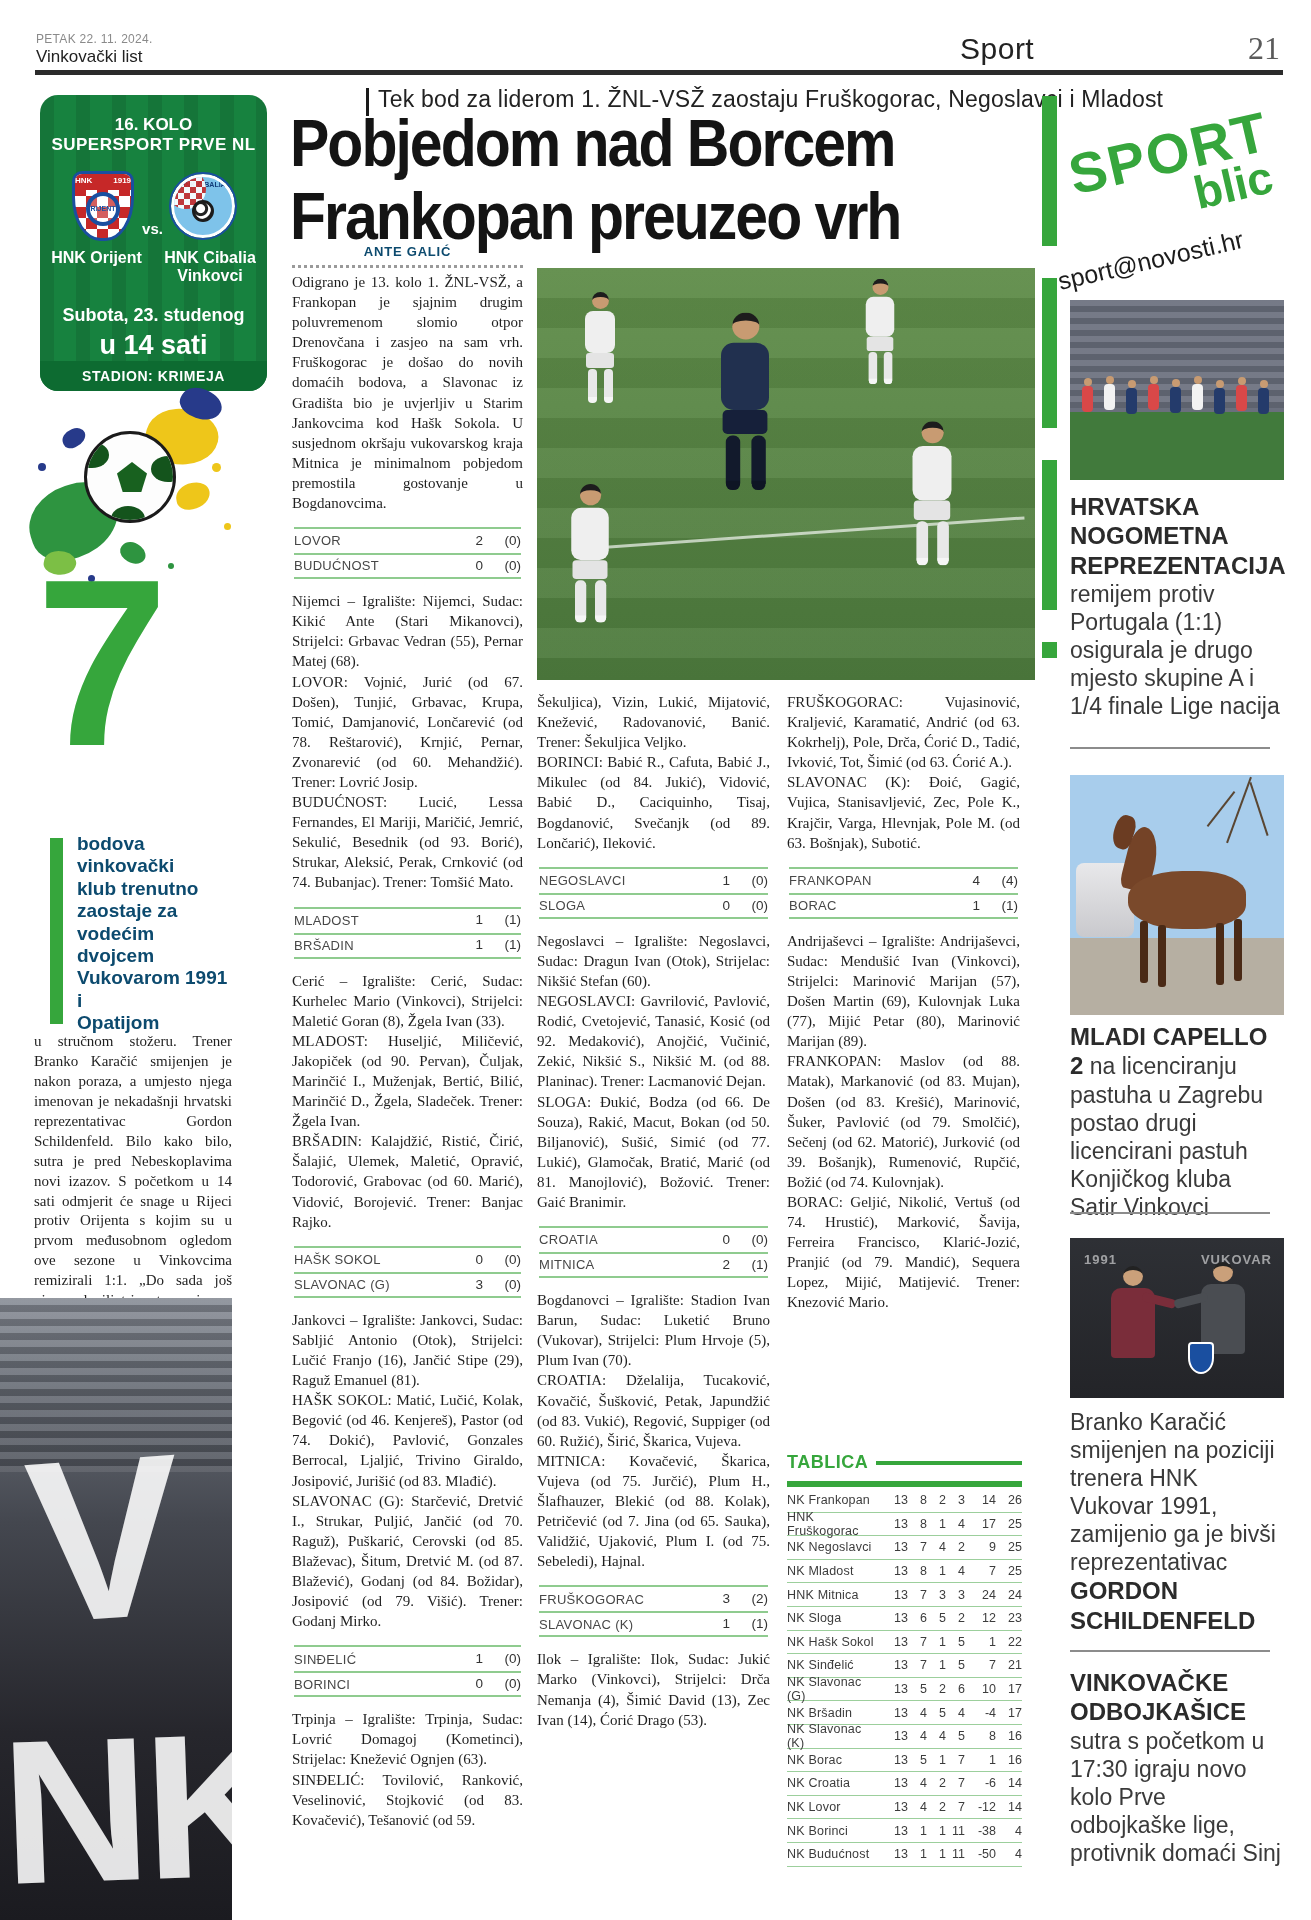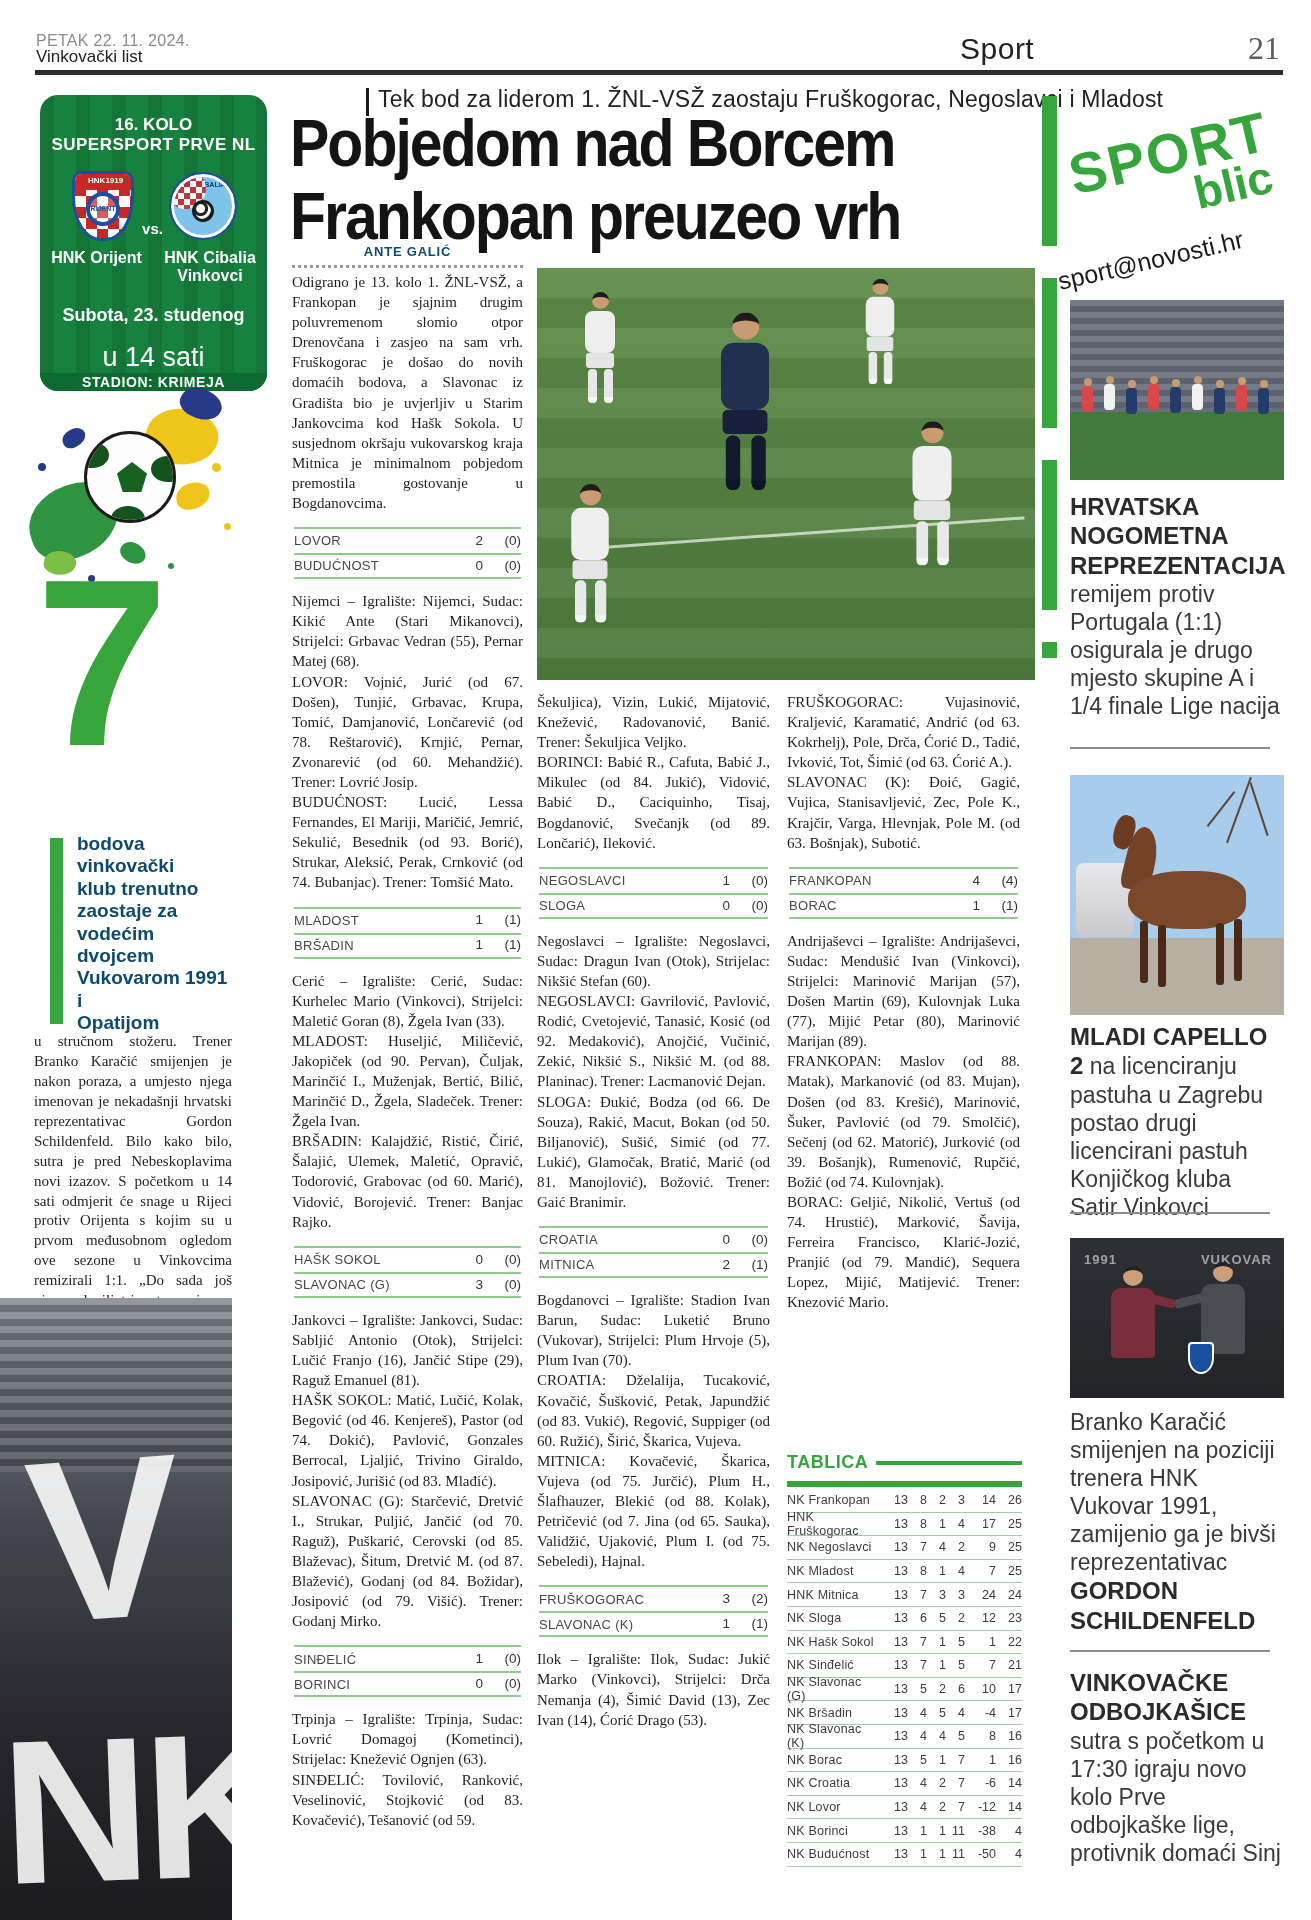--- a/index.html
+++ b/index.html
@@ -6,45 +6,45 @@
     --green:#36a63c; --green-line:#8fcb8f; --green-dark:#17823f; --green-darker:#0d6b31;
     --sans:"Liberation Sans", sans-serif; --serif:"Liberation Serif", serif;
     --ink:#1c1c1c;
   }
   *{margin:0;padding:0;box-sizing:border-box}
   html,body{background:#e8e8e8}
   #page{position:relative;width:1311px;height:1920px;background:#fff;overflow:hidden;margin:0 auto;font-family:var(--sans)}
   .abs{position:absolute}
 
   
-  .hdr-date{left:36px;top:32px;font-size:16px;color:#8a8a8a;letter-spacing:.3px}
+  .hdr-date{left:36px;top:32px;font-size:12px;color:#8a8a8a;letter-spacing:.3px}
   .hdr-pub{left:36px;top:47px;font-size:17px;font-weight:normal;color:#222}
   .hdr-section{left:960px;top:32px;font-size:30px;color:#222;letter-spacing:.5px}
   .hdr-page{left:1248px;top:30px;font-size:32px;color:#5a5a5a;font-family:var(--serif)}
   .hdr-rule{left:35px;top:70px;width:1248px;height:5px;background:#2b2b2b}
 
   
   .promo{left:40px;top:95px;width:227px;height:296px;border-radius:18px;color:#fff;
     background:repeating-linear-gradient(90deg,rgba(0,0,0,.10) 0 14px,rgba(0,0,0,0) 14px 36px),var(--green-dark);
     display:flex;flex-direction:column;align-items:center;text-align:center;overflow:hidden}
   .promo-round{margin-top:20px;font-size:17px;font-weight:800}
   .promo-league{font-size:17px;font-weight:800;letter-spacing:.5px}
   .crest-row{display:flex;align-items:center;gap:8px;margin-top:16px}
   .crest-shield{width:62px;height:70px;border:3px solid #1a4fa0;border-radius:10px 10px 46% 46%/10px 10px 62% 62%;
     background:repeating-conic-gradient(#c62828 0% 25%,#fff 0% 50%) 0 0/22px 22px;position:relative;overflow:hidden}
-  .crest-shield .band{position:absolute;left:0;top:0;width:100%;height:16px;background:#c62828;font-size:8px;font-weight:bold;color:#fff;display:flex;justify-content:space-between;padding:2px 13px}
+  .crest-shield .band{position:absolute;left:0;top:0;width:100%;height:16px;background:#c62828;font-size:8px;font-weight:bold;color:#fff;display:flex;justify-content:space-between;padding:2px 0}
   .crest-shield .ring{position:absolute;left:50%;top:54%;transform:translate(-50%,-50%);width:34px;height:34px;border:4px solid #1a4fa0;border-radius:50%;display:flex;align-items:center;justify-content:center;font-size:7px;font-weight:bold;color:#1a4fa0;background:rgba(255,255,255,.25)}
   .vs{font-size:15px;font-weight:800;align-self:flex-end;margin-bottom:4px}
   .crest-circle{width:64px;height:64px;border-radius:50%;background:#7ec3ea;border:3px solid #fff;outline:2px solid #1a4fa0;position:relative;overflow:hidden}
   .crest-circle .arc{position:absolute;left:-8px;top:-8px;width:40px;height:40px;border-radius:50%;background:repeating-conic-gradient(#c62828 0% 25%,#fff 0% 50%) 0 0/12px 12px;opacity:.9}
   .crest-circle .lbl{position:absolute;top:4px;left:0;right:0;font-size:7px;font-weight:bold;color:#123c7a}
   .crest-circle .ball{position:absolute;left:50%;top:58%;transform:translate(-50%,-50%);width:22px;height:22px;border-radius:50%;background:radial-gradient(circle at 35% 35%,#fff 0 4px,#222 5px 7px,#fff 8px 10px,#222 11px)}
   .teams-row{display:flex;width:100%;justify-content:space-around;margin-top:8px;font-size:16px;font-weight:800}
   .promo-date{margin-top:20px;font-size:18px;font-weight:800}
-  .promo-time{margin-top:16px;font-size:27px;font-weight:400}
+  .promo-time{margin-top:4px;font-size:27px;font-weight:700}
   .promo-stadium{margin-top:auto;width:100%;height:34px;background:var(--green-darker);display:flex;align-items:center;justify-content:center;font-size:14px;font-weight:800;letter-spacing:.6px}
 
   
   .kicker-rule{left:366px;top:88px;width:3px;height:28px;background:#1a1a1a}
   .kicker{left:378px;top:86px;font-size:23px;color:#222;letter-spacing:.2px}
   .headline{left:290px;top:108px;width:760px;font-size:59px;line-height:65px;font-weight:800;color:#141414;
     letter-spacing:-2px;transform:scaleY(1.12);transform-origin:top left;font-family:var(--sans)}
 
   
   .byline-wrap{left:292px;top:244px;width:231px;text-align:center}

